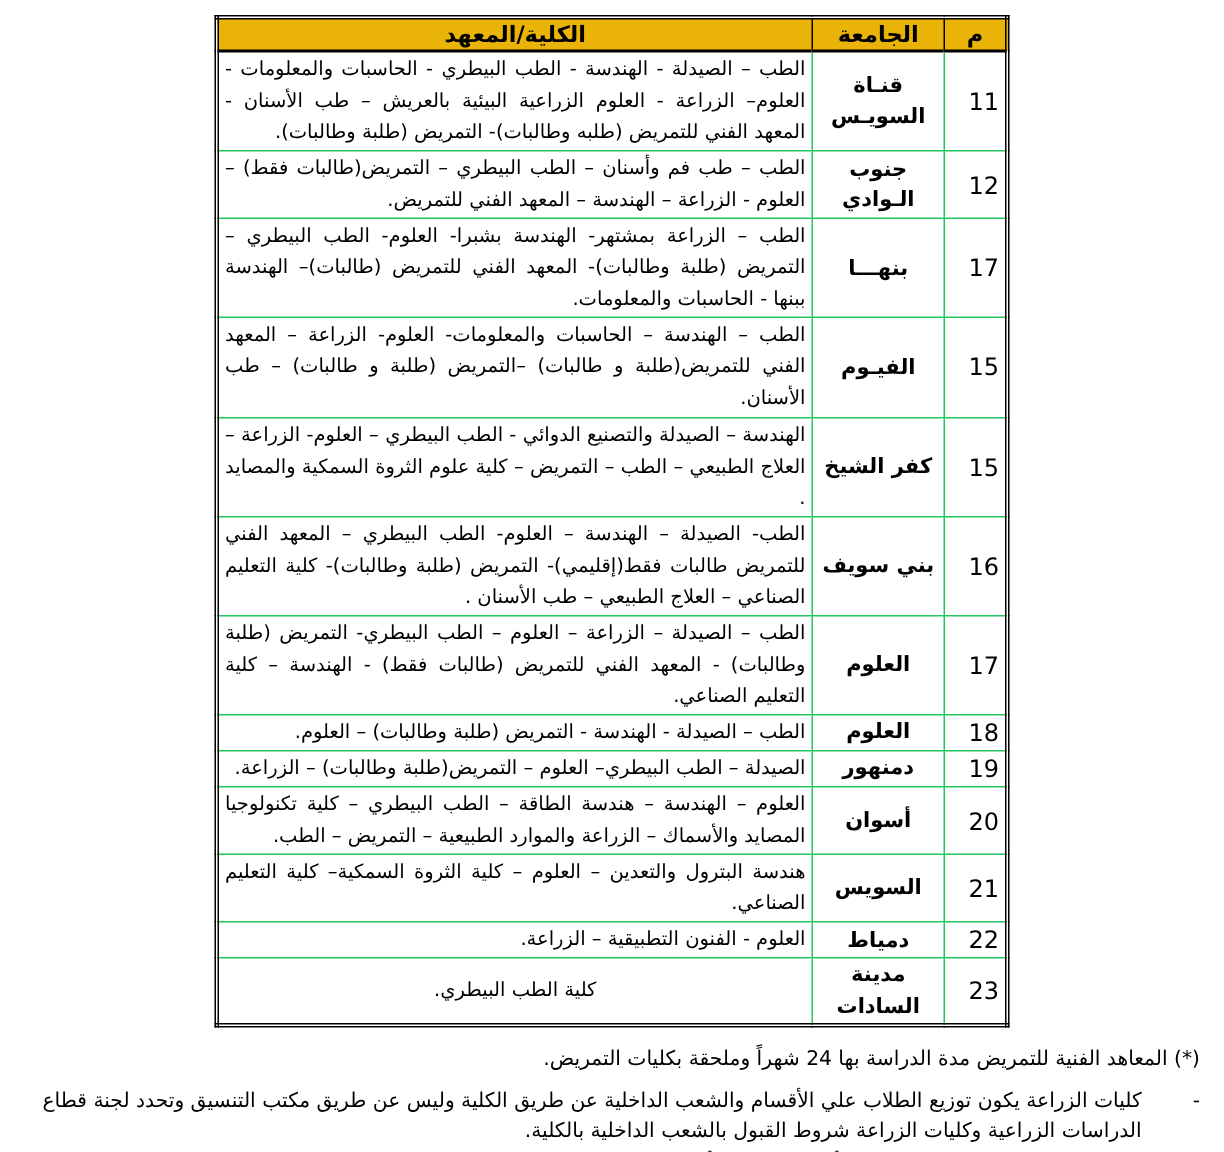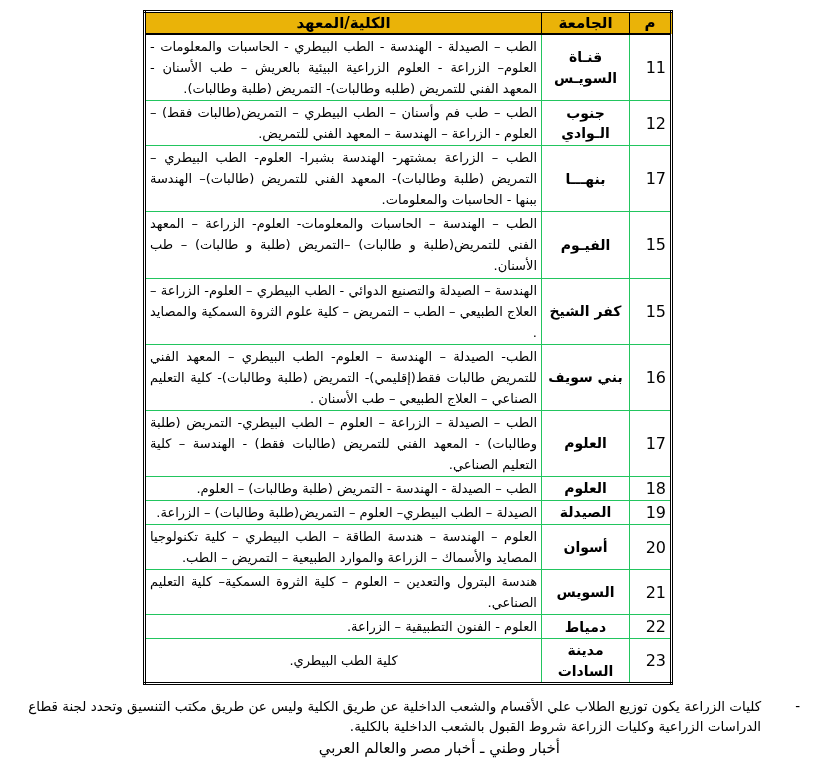--- a/index.html
+++ b/index.html
@@ -142,21 +142,21 @@
           <td class="uni">العلوم</td>
           <td class="col">الطب – الصيدلة – الزراعة – العلوم – الطب البيطري- التمريض (طلبة وطالبات) - المعهد الفني للتمريض (طالبات فقط) - الهندسة – كلية التعليم الصناعي.</td>
         </tr>
         <tr>
           <td class="num">18</td>
           <td class="uni">العلوم</td>
           <td class="col">الطب – الصيدلة - الهندسة - التمريض (طلبة وطالبات) – العلوم.</td>
         </tr>
         <tr>
           <td class="num">19</td>
-          <td class="uni">الصيدلة</td>
+          <td class="uni">دمنهور</td>
           <td class="col">الصيدلة – الطب البيطري– العلوم – التمريض(طلبة وطالبات) – الزراعة.</td>
         </tr>
         <tr>
           <td class="num">20</td>
           <td class="uni">أسوان</td>
           <td class="col">العلوم – الهندسة – هندسة الطاقة – الطب البيطري – كلية تكنولوجيا المصايد والأسماك – الزراعة والموارد الطبيعية – التمريض – الطب.</td>
         </tr>
         <tr>
           <td class="num">21</td>
           <td class="uni">السويس</td>
@@ -170,20 +170,21 @@
         <tr>
           <td class="num">23</td>
           <td class="uni">مدينة السادات</td>
           <td class="col center">كلية الطب البيطري.</td>
         </tr>
       </tbody>
     </table>
   </div>
 
   <div class="footnotes">
+    <div class="fn1">(*) المعاهد الفنية للتمريض مدة الدراسة بها 24 شهراً وملحقة بكليات التمريض.</div>
     <div class="fn2">
       <span class="marker">-</span>
       <span class="fn2-text">كليات الزراعة يكون توزيع الطلاب علي الأقسام والشعب الداخلية عن طريق الكلية وليس عن طريق مكتب التنسيق وتحدد لجنة قطاع الدراسات الزراعية وكليات الزراعة شروط القبول بالشعب الداخلية بالكلية.</span>
     </div>
   </div>
 
   <div class="credit">أخبار وطني ـ أخبار مصر والعالم العربي</div>
 
 </div>
 

